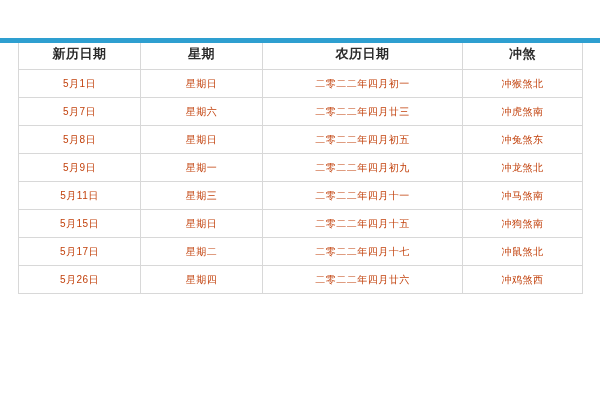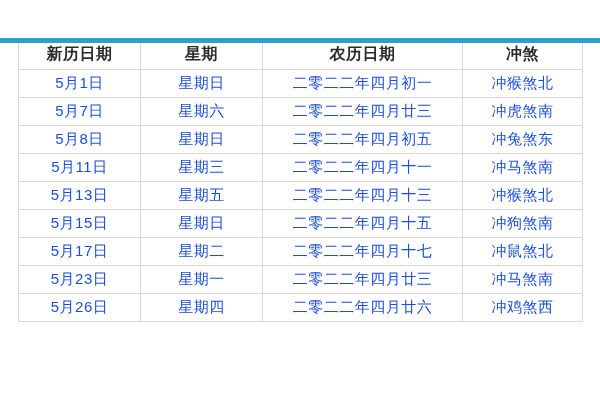--- a/index.html
+++ b/index.html
@@ -37,32 +37,32 @@
   table.calendar col.c1 { width: 122px; }
   table.calendar col.c2 { width: 122px; }
   table.calendar col.c3 { width: 200px; }
   table.calendar col.c4 { width: 120px; }
 
   table.calendar th,
   table.calendar td {
     border: 1px solid #d8d8d8;
     text-align: center;
     vertical-align: middle;
-    font-size: 15px;
-    color: #1d4ed8;
+    font-size: 10px;
+    color: #c2410c;
     height: 27px;
     padding: 0 2px;
     white-space: nowrap;
     letter-spacing: 0.5px;
   }
   table.calendar thead th {
     font-weight: bold;
     color: #2b2b2b;
     height: 30px;
-    font-size: 16px;
+    font-size: 13px;
     background: #ffffff;
   }
   td.date-cell {
     color: #2a9fd2;
     letter-spacing: 0.5px;
   }
   td.week-cell,
   td.lunar-cell,
   td.clash-cell {
     color: #3f3f3f;
@@ -102,50 +102,44 @@
         <td class="lunar-cell">二零二二年四月廿三</td>
         <td class="clash-cell">冲虎煞南</td>
       </tr>
       <tr>
         <td class="date-cell">5月8日</td>
         <td class="week-cell">星期日</td>
         <td class="lunar-cell">二零二二年四月初五</td>
         <td class="clash-cell">冲兔煞东</td>
       </tr>
       <tr>
+        <td class="date-cell">5月9日</td>
+        <td class="week-cell">星期一</td>
+        <td class="lunar-cell">二零二二年四月初九</td>
+        <td class="clash-cell">冲龙煞北</td>
+      </tr>
+      <tr>
         <td class="date-cell">5月11日</td>
         <td class="week-cell">星期三</td>
         <td class="lunar-cell">二零二二年四月十一</td>
         <td class="clash-cell">冲马煞南</td>
-      </tr>
-      <tr>
-        <td class="date-cell">5月13日</td>
-        <td class="week-cell">星期五</td>
-        <td class="lunar-cell">二零二二年四月十三</td>
-        <td class="clash-cell">冲猴煞北</td>
       </tr>
       <tr>
         <td class="date-cell">5月15日</td>
         <td class="week-cell">星期日</td>
         <td class="lunar-cell">二零二二年四月十五</td>
         <td class="clash-cell">冲狗煞南</td>
       </tr>
       <tr>
         <td class="date-cell">5月17日</td>
         <td class="week-cell">星期二</td>
         <td class="lunar-cell">二零二二年四月十七</td>
         <td class="clash-cell">冲鼠煞北</td>
       </tr>
       <tr>
-        <td class="date-cell">5月23日</td>
-        <td class="week-cell">星期一</td>
-        <td class="lunar-cell">二零二二年四月廿三</td>
-        <td class="clash-cell">冲马煞南</td>
-      </tr>
-      <tr>
         <td class="date-cell">5月26日</td>
         <td class="week-cell">星期四</td>
         <td class="lunar-cell">二零二二年四月廿六</td>
         <td class="clash-cell">冲鸡煞西</td>
       </tr>
 
     </tbody>
   </table>
 </div>
 

